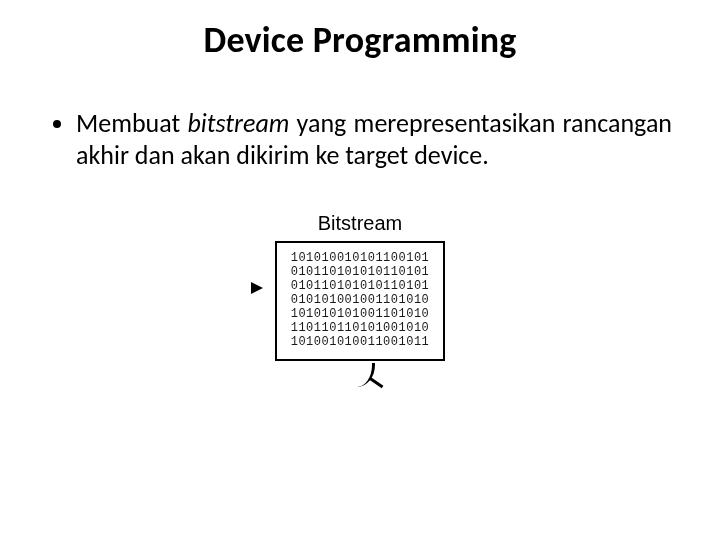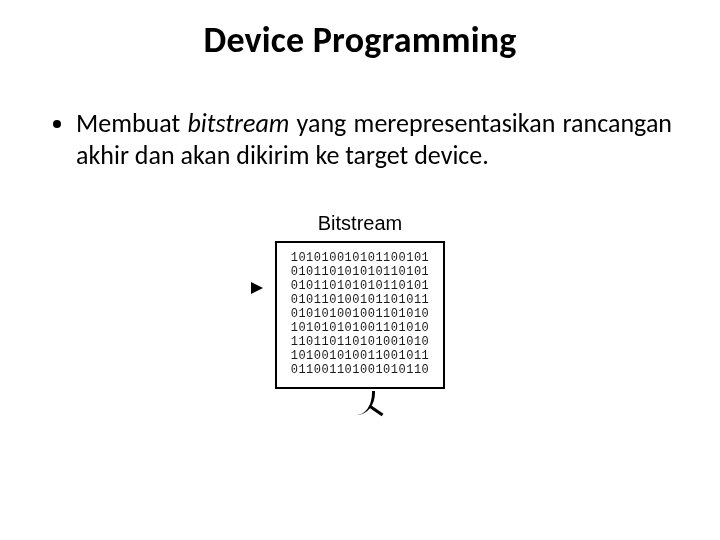--- a/index.html
+++ b/index.html
@@ -134,26 +134,24 @@
     </ul>
   </div>
 
   <div class="figure">
     <div class="fig-wrap">
       <div class="fig-title">Bitstream</div>
       <div class="bits-box">
         <div class="row">101010010101100101</div>
         <div class="row">010110101010110101</div>
         <div class="row">010110101010110101</div>
-        <div class="row">010110100101101011</div>
         <div class="row">010101001001101010</div>
         <div class="row">101010101001101010</div>
         <div class="row">110110110101001010</div>
         <div class="row">101001010011001011</div>
-        <div class="row">011001101001010110</div>
       </div>
       <div class="arrow-left"></div>
       <div class="tail-bottom">
         <div class="curve"></div>
         <div class="stroke"></div>
       </div>
     </div>
   </div>
 
 </div>

